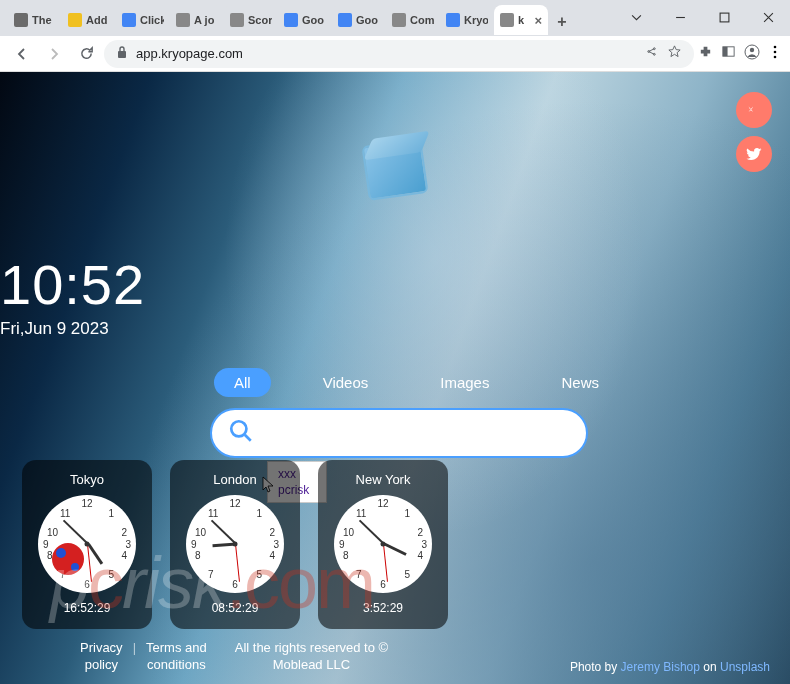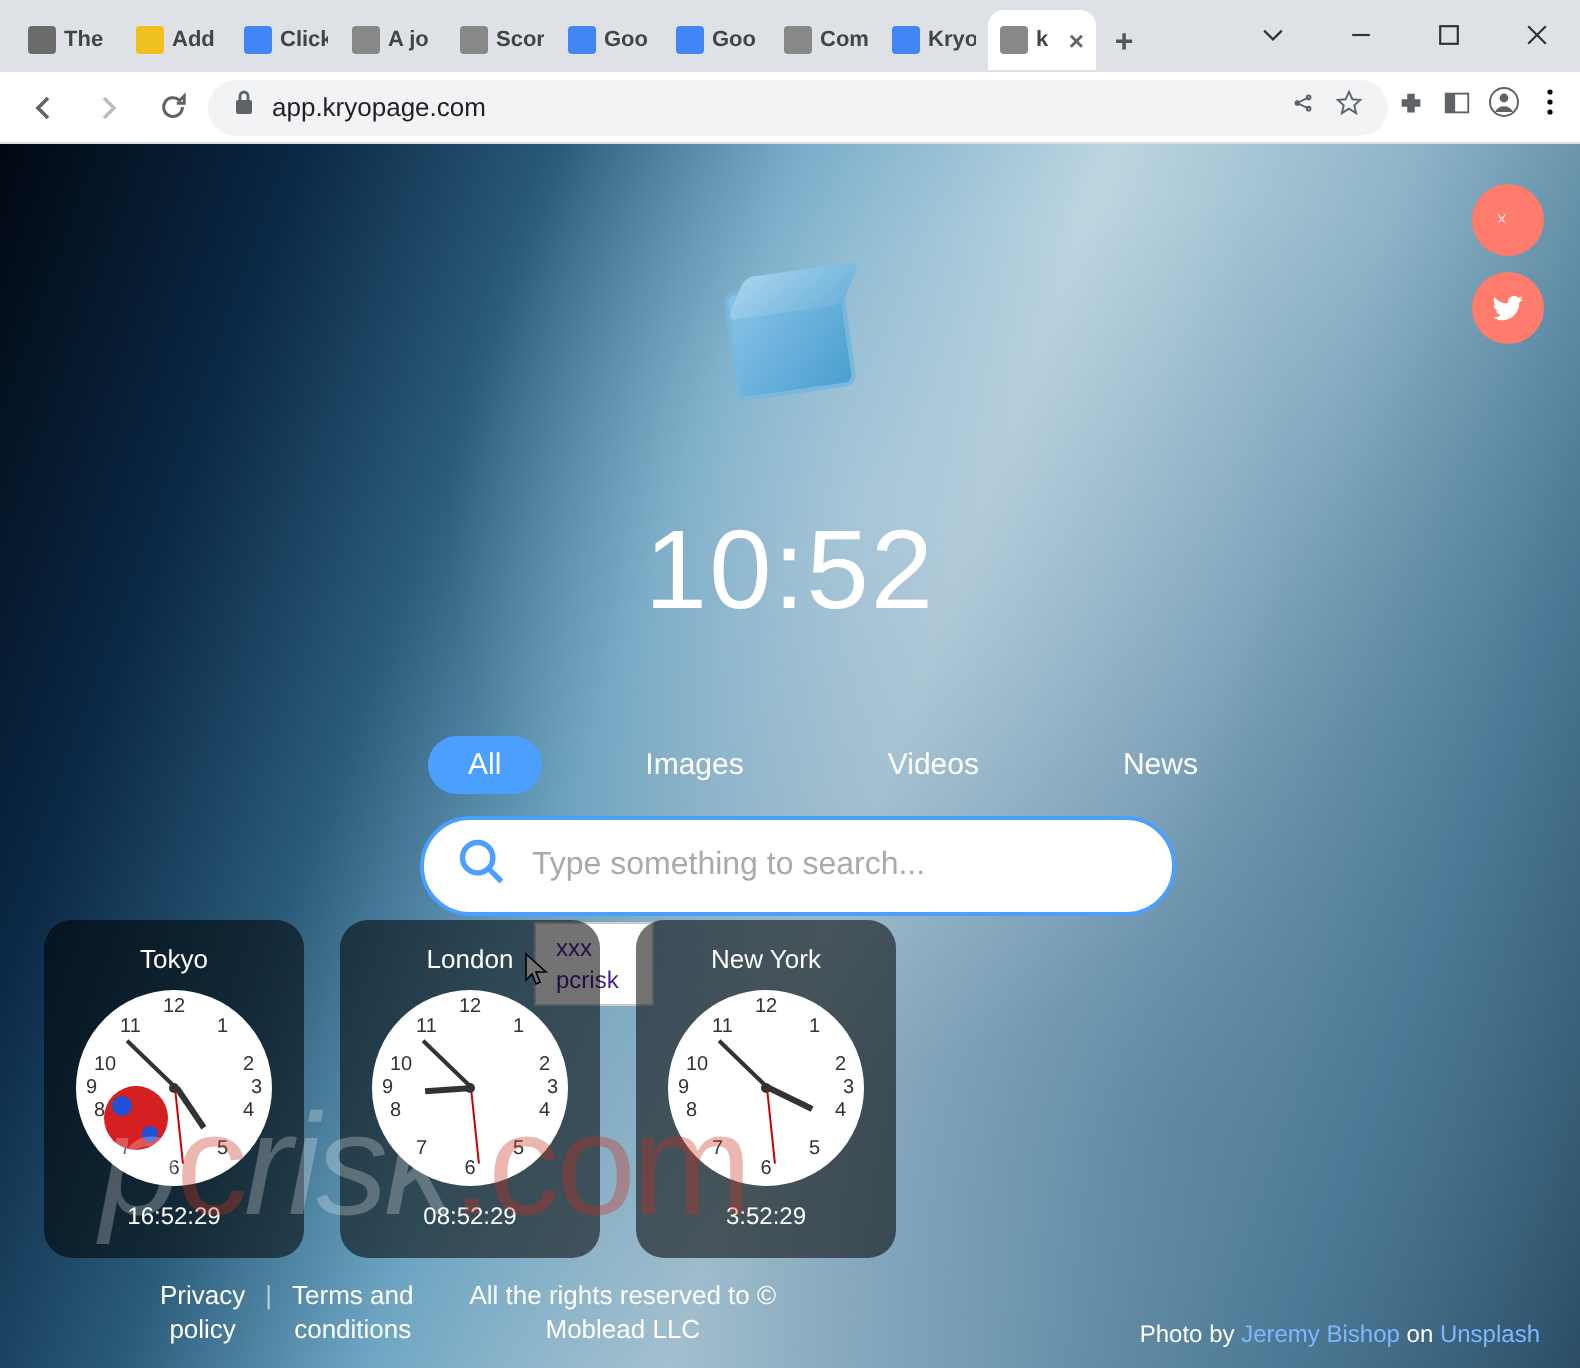--- a/index.html
+++ b/index.html
@@ -32,21 +32,21 @@
 .wave-overlay { position: absolute; inset: 0; background: radial-gradient(ellipse 300px 400px at 55% 30%, rgba(200,220,235,0.4), transparent 70%), radial-gradient(circle at 75% 80%, rgba(80,120,150,0.6), transparent 60%); }
 
 .float-btn { position: absolute; right: 18px; width: 36px; height: 36px; border-radius: 50%; background: #ff7b6b; display: flex; align-items: center; justify-content: center; color: #fff; }
 .float-lang { top: 20px; }
 .float-tw { top: 64px; }
 
 .logo { position: absolute; left: 365px; top: 70px; width: 70px; height: 70px; }
 .logo-cube { width: 60px; height: 55px; background: linear-gradient(135deg, #8cc4e8, #4a9fd0); border: 2px solid #79b8dd; border-radius: 6px; transform: rotate(-8deg); position: relative; }
 .logo-cube::before { content: ''; position: absolute; top: -8px; left: 4px; right: -6px; height: 20px; background: linear-gradient(135deg, #a5d2ec, #6eb2db); border-radius: 4px; transform: skewX(-30deg); }
 
-.clock-main { position: absolute; left: 0; right: 0; top: 180px; text-align: center; color: #fff; }
+.clock-main { position: absolute; left: 0; right: 0; top: 180px; color: #fff; }
 .time-big { font-size: 56px; font-weight: 300; letter-spacing: 1px; }
 .date-line { font-size: 17px; font-weight: 400; margin-top: 2px; }
 
 .search-tabs { position: absolute; left: 214px; top: 296px; display: flex; gap: 32px; align-items: center; }
 .search-tab { color: #fff; font-size: 15px; padding: 6px 20px; border-radius: 18px; }
 .search-tab.active { background: #4a9fff; }
 
 .search-box { position: absolute; left: 210px; top: 336px; width: 378px; height: 50px; background: #fff; border: 2px solid #4a9fff; border-radius: 25px; display: flex; align-items: center; padding: 0 16px; gap: 12px; }
 .search-icon-w { color: #4a9fff; }
 .search-input { border: none; outline: none; font-size: 16px; color: #333; flex: 1; background: transparent; }
@@ -232,35 +232,35 @@
         <path d="M22 5.8a8 8 0 01-2.3.6 4 4 0 001.8-2.2 8 8 0 01-2.6 1 4 4 0 00-6.8 3.6A11.4 11.4 0 013 4.8a4 4 0 001.2 5.4 4 4 0 01-1.8-.5 4 4 0 003.2 4 4 4 0 01-1.8 0 4 4 0 003.8 2.8A8 8 0 012 18.3a11.3 11.3 0 006.2 1.8c7.4 0 11.5-6.2 11.3-11.7A8 8 0 0022 5.8z"></path>
       </svg>
   </div>
 
   <div class="logo">
       <div class="logo-cube"></div>
     </div>
 
   <div class="clock-main">
     <div class="time-big">10:52</div>
+    <div class="date-line">Fri,Jun 9 2023</div>
   </div>
 
   <div class="search-tabs" id="search-tabs">
       <div class="search-tab active">All</div>
+      <div class="search-tab">Videos</div>
       <div class="search-tab">Images</div>
-      <div class="search-tab">Videos</div>
       <div class="search-tab">News</div>
     </div>
 
   <div class="search-box">
     <span class="search-icon-w"><svg width="26" height="26" viewBox="0 0 24 24" fill="none" stroke="currentColor" stroke-width="2.5">
           <circle cx="10" cy="10" r="7"></circle>
           <path d="M21 21l-5.5-5.5"></path>
         </svg></span>
-    <input class="search-input" placeholder="Type something to search..." style="">
   </div>
 
   <div class="suggest">
     <svg class="suggest-cursor" width="14" height="18" viewBox="0 0 14 18">
         <path d="M1 1l0 13 3-3 2 5 2-1-2-5 5 0z" fill="#fff" stroke="#000" stroke-width="0.8"></path>
       </svg>
     <div class="suggest-item">xxx</div>
     <div class="suggest-item">pcrisk</div>
   </div>
 

